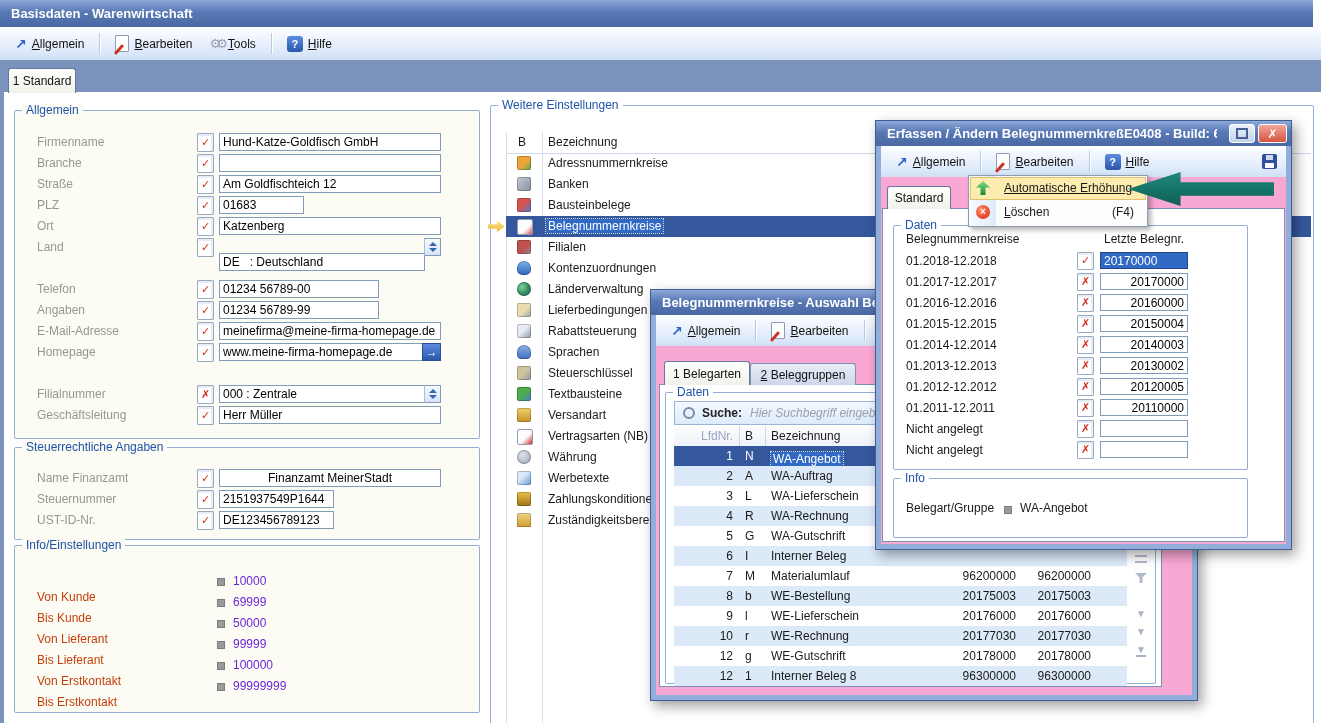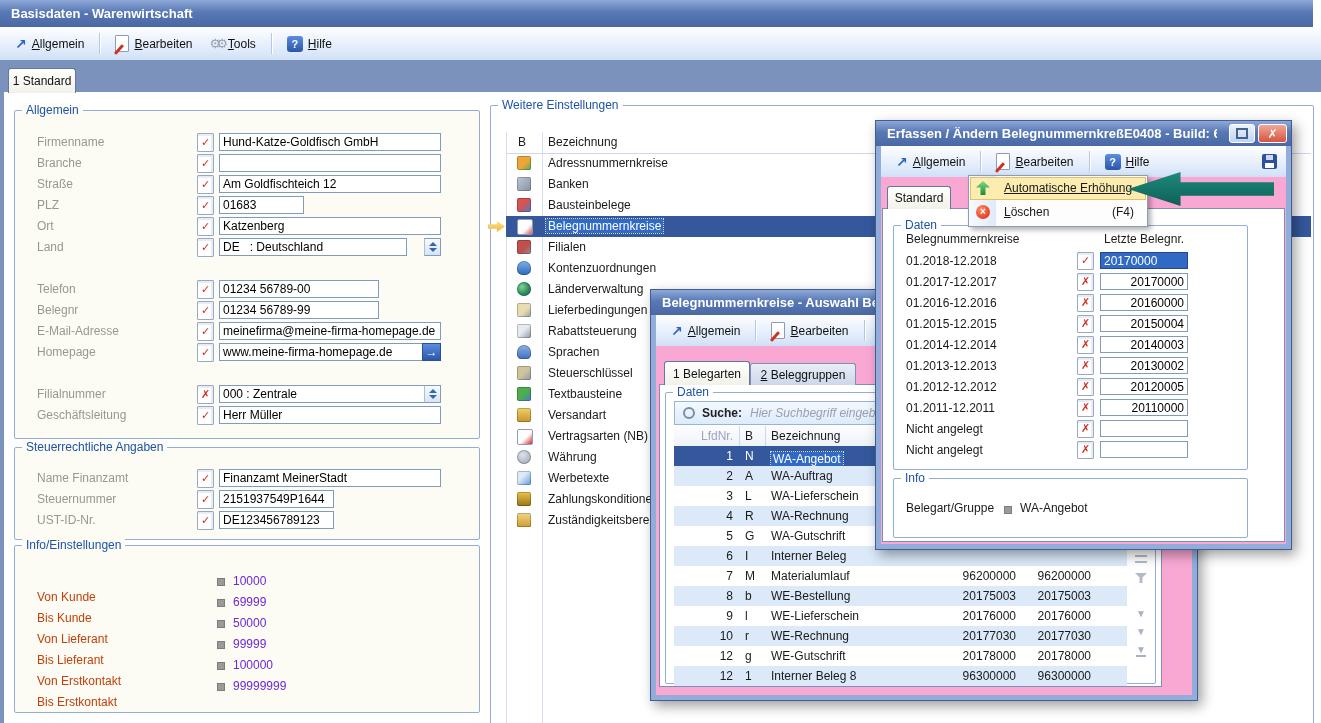--- a/index.html
+++ b/index.html
@@ -208,33 +208,33 @@
           <input class="fin" readonly="" value="01683" style="left: 204px; width: 85px;">
         </div>
         <div class="frow" style="top: 106px;">
           <span class="flabel">Ort</span>
           <span class="doc check"></span>
           <input class="fin" readonly="" value="Katzenberg" style="left: 204px; width: 222px;">
         </div>
         <div class="frow" style="top: 127px;">
           <span class="flabel">Land</span>
           <span class="doc check"></span>
-          <input class="fin" readonly="" value="DE   : Deutschland" style="left: 204px; width: 188px;">
+          <input class="fin" readonly="" value="DE   : Deutschland" style="left: 204px; width: 206px; margin-top: 15px;">
           <span class="spin" style="left: 409px;">
             <i class="up"></i>
             <i class="dn"></i>
           </span>
         </div>
         <div class="frow" style="top: 169px;">
           <span class="flabel">Telefon</span>
           <span class="doc check"></span>
           <input class="fin" readonly="" value="01234 56789-00" style="left: 204px; width: 160px;">
         </div>
         <div class="frow" style="top: 190px;">
-          <span class="flabel">Belegnr</span>
+          <span class="flabel">Angaben</span>
           <span class="doc check"></span>
           <input class="fin" readonly="" value="01234 56789-99" style="left: 204px; width: 160px;">
         </div>
         <div class="frow" style="top: 211px;">
           <span class="flabel">E-Mail-Adresse</span>
           <span class="doc check"></span>
           <input class="fin" readonly="" value="meinefirma@meine-firma-homepage.de" style="left: 204px; width: 222px;">
         </div>
         <div class="frow" style="top: 232px;">
           <span class="flabel">Homepage</span>
@@ -257,21 +257,21 @@
           <input class="fin" readonly="" value="Herr Müller" style="left: 204px; width: 222px;">
         </div>
       </div>
   </div>
   <div class="gb" style="left:14px;top:447px;width:464px;height:91px">
     <span class="gt">Steuerrechtliche Angaben</span>
     <div id="steuer-fields">
         <div class="frow" style="top: 21px;">
           <span class="flabel">Name Finanzamt</span>
           <span class="doc check"></span>
-          <input class="fin" readonly="" value="Finanzamt MeinerStadt" style="left: 204px; width: 222px;">
+          <input class="fin" readonly="" value="Finanzamt MeinerStadt" style="left: 204px; width: 222px; text-align: center;">
         </div>
         <div class="frow" style="top: 42px;">
           <span class="flabel">Steuernummer</span>
           <span class="doc check"></span>
           <input class="fin" readonly="" value="2151937549P1644" style="left: 204px; width: 115px;">
         </div>
         <div class="frow" style="top: 63px;">
           <span class="flabel">UST-ID-Nr.</span>
           <span class="doc check"></span>
           <input class="fin" readonly="" value="DE123456789123" style="left: 204px; width: 115px;">

